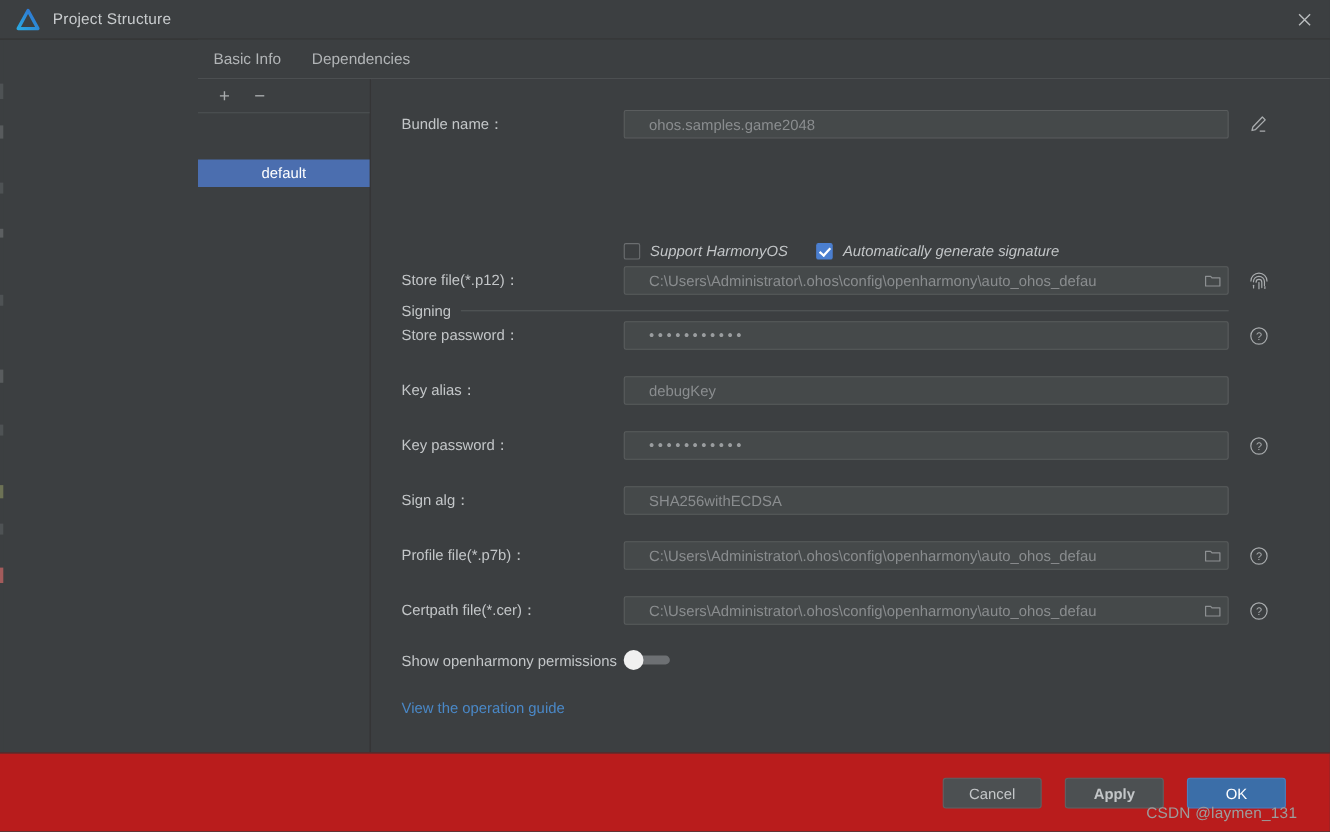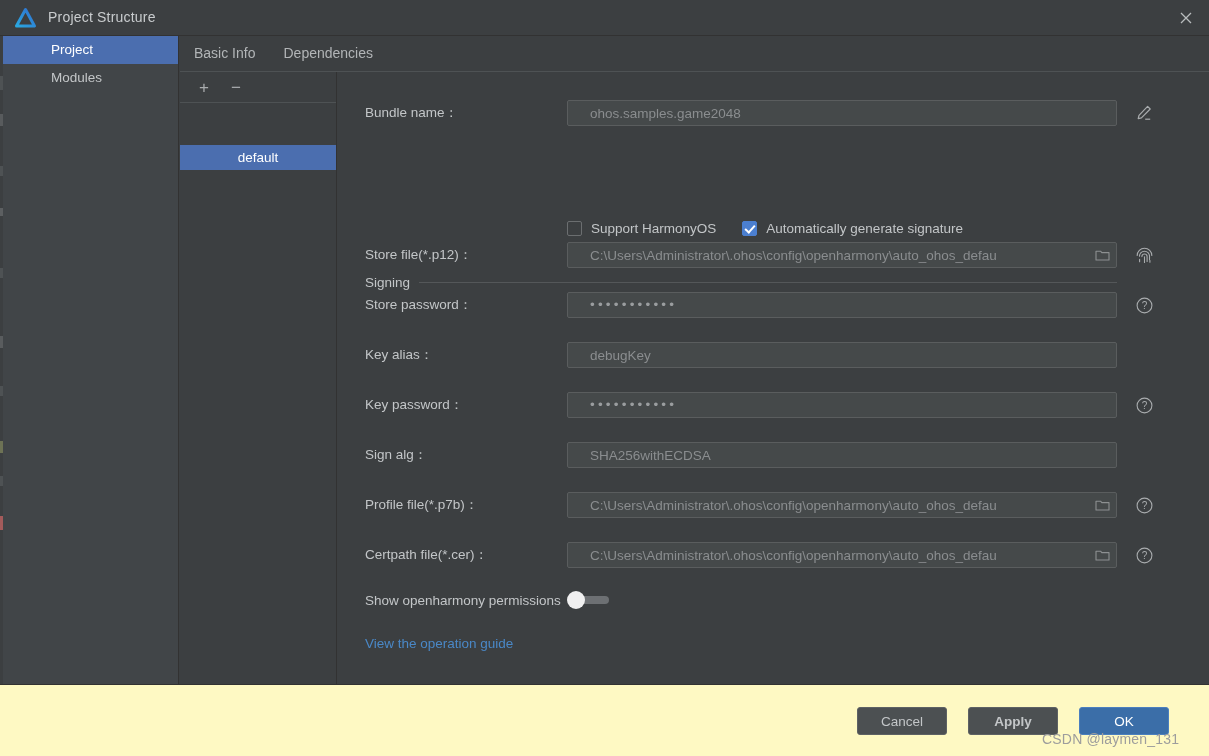--- a/index.html
+++ b/index.html
@@ -251,20 +251,21 @@
     width: 4px; height: 8px;
     border: solid #fff;
     border-width: 0 2px 2px 0;
     transform: rotate(42deg);
   }
   .cblabel {
     font-size: 13.5px;
     color: #c3c6c8;
     margin-left: 9px;
     white-space: nowrap;
+    font-style: italic;
   }
 
   
   .section {
     position: absolute;
     left: 27px; top: 203px;
     width: 752px;
     display: flex; align-items: center;
     gap: 9px;
   }
@@ -306,21 +307,21 @@
     font-size: 13.5px;
     color: #4a88c7;
     text-decoration: none;
   }
 
   
   .bottombar {
     position: absolute;
     left: 0; top: 684px;
     width: 1209px; height: 72px;
-    background: #fef9c3;
+    background: #b91c1c;
     border-top: 1px solid #323232;
     box-sizing: border-box;
   }
   .btn {
     position: absolute;
     top: 22px;
     height: 28px;
     border-radius: 3px;
     font-size: 13.5px;
     display: flex; align-items: center; justify-content: center;
@@ -380,28 +381,20 @@
       </svg>
     </span>
     <div class="title-text">Project Structure</div>
     <div class="close-btn">
       <svg width="14" height="14" viewBox="0 0 14 14">
         <path d="M2 2 L12 12 M12 2 L2 12" stroke="#b9bcbe" stroke-width="1.3" fill="none"></path>
       </svg>
     </div>
   </div>
 
-  <div class="leftnav">
-    <div class="nav-item active">
-      <span>Project</span>
-    </div>
-    <div class="nav-item">
-      <span>Modules</span>
-    </div>
-  </div>
 
   <div class="tabbar">
     <div class="tab">Basic Info</div>
     <div class="tab">Dependencies</div>
   </div>
 
   <div class="configcol">
     <div class="config-toolbar">
       <div class="tb-btn">+</div>
       <div class="tb-btn">−</div>

